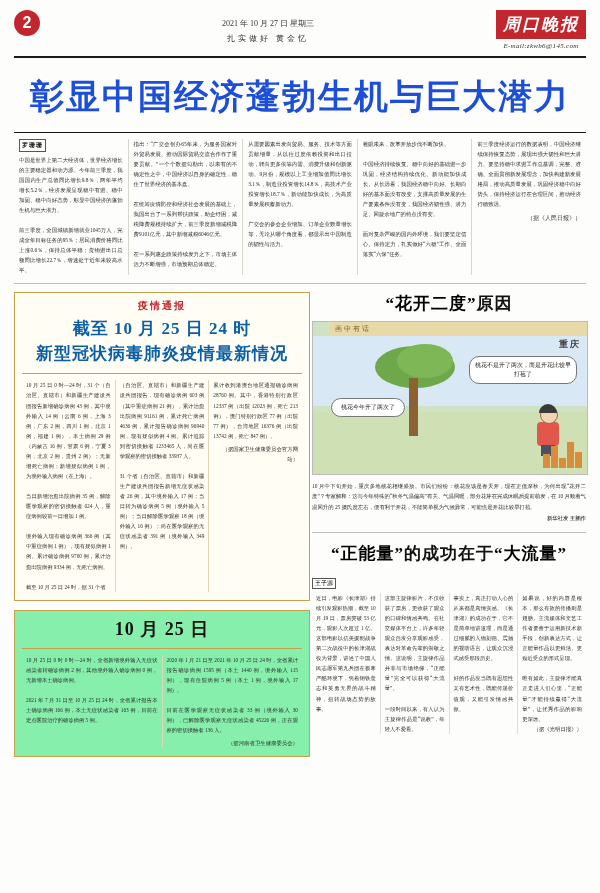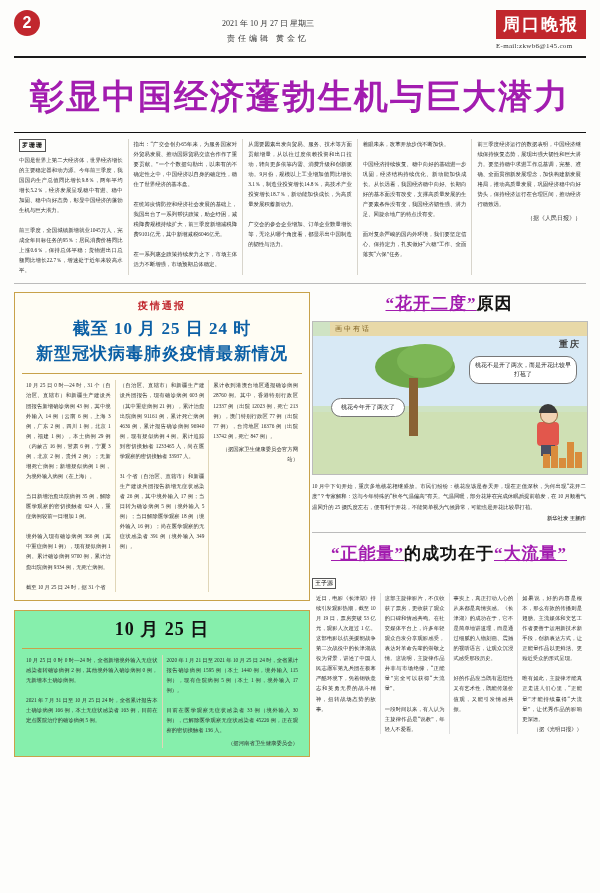--- a/index.html
+++ b/index.html
@@ -31,33 +31,33 @@
   }
   .section-title{
     font-size:24px;font-weight:bold;letter-spacing:2px;color:#1a1a1a;
     font-family:"DejaVu Serif",serif;
   }
   .mast-mid{
     text-align:center;font-size:8px;color:#333;line-height:1.9;
     padding-top:6px;
   }
   .mast-mid .editors{letter-spacing:3px;}
-  .mast-right{text-align:left;}
+  .mast-right{text-align:center;font-style:italic;}
   .paper-name{
     display:inline-block;
     background:#c1272d;color:#fff;
     font-size:17px;font-weight:bold;letter-spacing:2px;
     padding:3px 7px;font-family:"DejaVu Serif",serif;
   }
   .paper-mail{font-size:7px;color:#333;margin-top:3px;letter-spacing:.3px;}
   
   .headline{
     text-align:center;
     font-size:34px;font-weight:bold;letter-spacing:2px;
-    color:#a21caf;
+    color:#1d4ed8;
     padding:16px 0 12px 0;
     border-bottom:1px solid #111;
     font-family:"DejaVu Serif",serif;
   }
   
   .top-article{
     display:flex;gap:0;
     border-bottom:1px solid #bbb;
     padding:6px 0 8px 0;
   }
@@ -132,21 +132,21 @@
     font-size:5.3px;line-height:1.9;color:#2b2b2b;text-align:justify;
     overflow:hidden;max-height:100px;
   }
   .dcol:last-child{border-right:none;}
   .dsrc{text-align:right;font-size:5.4px;margin-top:3px;}
   
   .card-title{
     text-align:center;font-size:17px;font-weight:bold;color:#111;
     letter-spacing:1px;margin-bottom:6px;
   }
-  .card-title .q{color:#a21caf;text-decoration:underline;}
+  .card-title .q{color:#000000;}
   .cartoon{
     position:relative;
     width:100%;height:152px;
     background:#cfe3c4;
     border:1px solid #bbb;
     overflow:hidden;
   }
   .cart-band{
     position:absolute;left:17px;top:0;width:100%;height:14px;
     background:#e8d9a8;color:#7a5c1e;font-size:7px;
@@ -196,21 +196,21 @@
 <body>
 
 <div class="page">
 
   <div class="masthead">
     <div class="mast-left">
       <div class="page-num">2</div>
     </div>
     <div class="mast-mid">
       <div>2021 年 10 月 27 日  星期三</div>
-      <div class="editors">责任编辑  黄金忆</div>
+      <div class="editors">扎实做好  黄金忆</div>
     </div>
     <div class="mast-right">
       <div class="paper-name">周口晚报</div>
       <div class="paper-mail">E-mail:zkwb6@145.com</div>
     </div>
   </div>
 
   <div class="headline">彰显中国经济蓬勃生机与巨大潜力</div>
 
   <div class="top-article">

